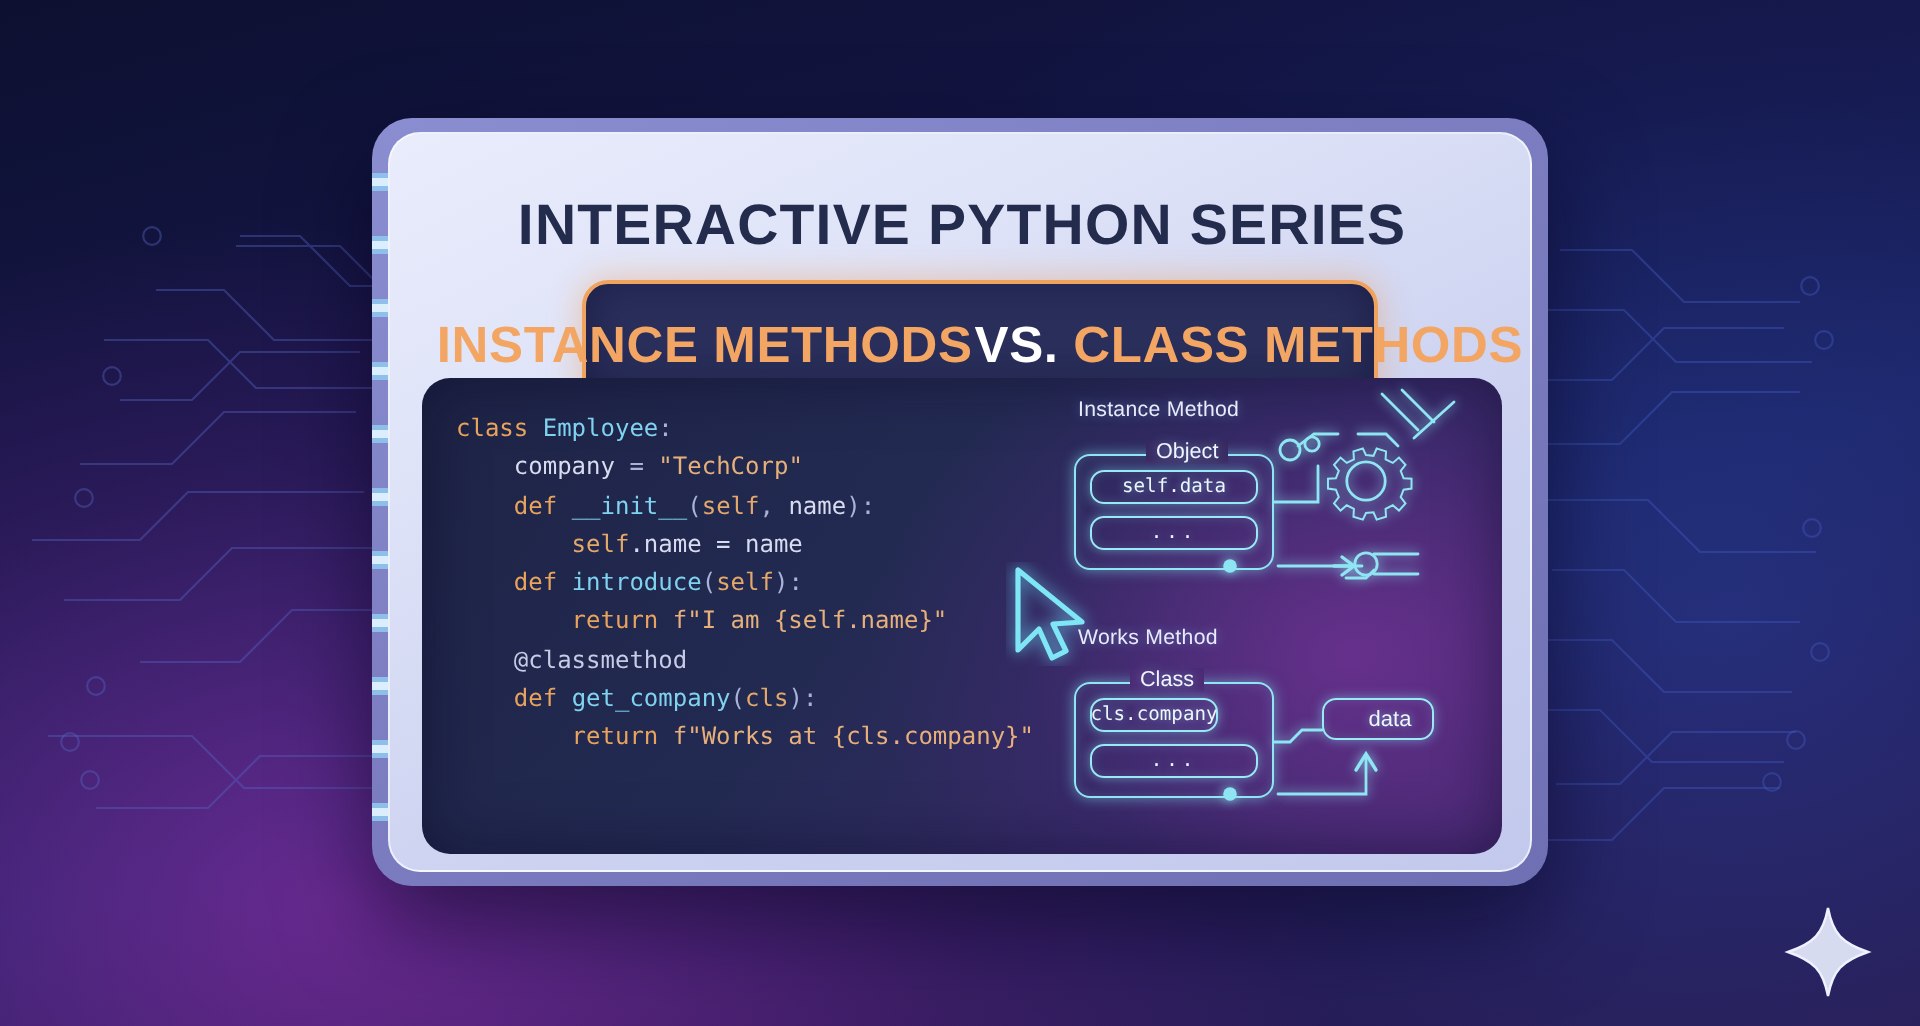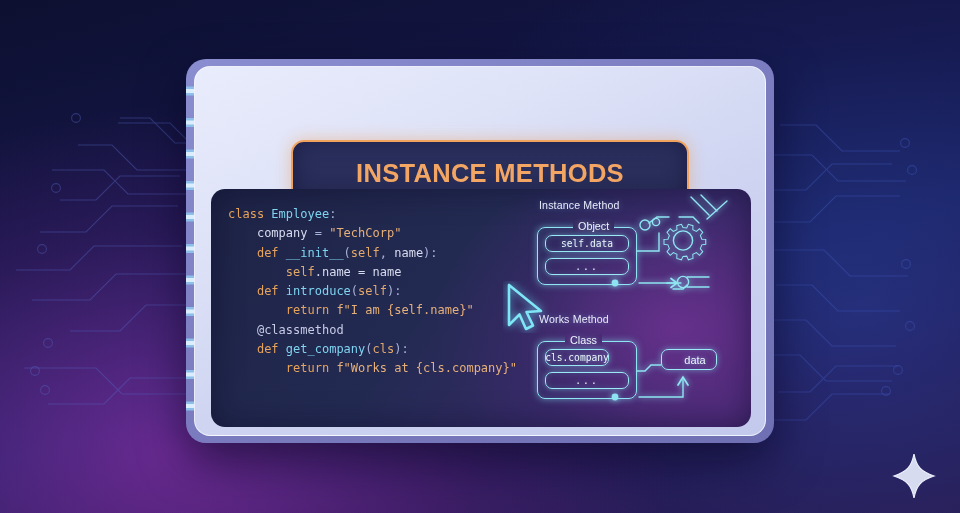--- a/index.html
+++ b/index.html
@@ -240,23 +240,25 @@
         <g>
           <rect x="-24" y="342.5" width="44" height="9" rx="4.5" fill="#8fc4ee" opacity="0.92"></rect>
           <rect x="-24" y="345" width="44" height="4" rx="2" fill="#dff0ff" opacity="0.95"></rect>
           <ellipse cx="25" cy="347" rx="7.6" ry="7.2" fill="#5a63b4"></ellipse>
           <ellipse cx="24" cy="345.4" rx="5.4" ry="4.2" fill="#7d86cc" opacity="0.85"></ellipse>
         </g>
       </svg>
 
     <div id="notebook-page">
 
+      <div id="series-title">INTERACTIVE PYTHON SERIES</div>
 
       <div id="topic-badge">
         <div class="badge-line">INSTANCE METHODS</div>
+        <div class="badge-line"><span class="vs">VS.</span> <span>CLASS METHODS</span></div>
       </div>
 
       <div id="panel">
 
         <div id="code"><div><span class="k">class </span><span class="cn">Employee</span><span class="p">:</span></div><div>    <span class="v">company</span><span class="p"> = </span><span class="s">"TechCorp"</span></div><div>    <span class="k">def </span><span class="cn">__init__</span><span class="p">(</span><span class="sf">self</span><span class="p">, </span><span class="v">name</span><span class="p">):</span></div><div>        <span class="sf">self</span><span class="v">.name = name</span></div><div>    <span class="k">def </span><span class="cn">introduce</span><span class="p">(</span><span class="sf">self</span><span class="p">):</span></div><div>        <span class="k">return </span><span class="s">f"I am {self.name}"</span></div><div>    <span class="dec">@classmethod</span></div><div>    <span class="k">def </span><span class="cn">get_company</span><span class="p">(</span><span class="sf">cls</span><span class="p">):</span></div><div>        <span class="k">return </span><span class="s">f"Works at {cls.company}"</span></div></div>
 
         <svg id="cursor" viewBox="0 0 46 52">
           <path d="M6 4 L6 44 L16.5 33.5 L23 48 L30 44.5 L23.5 31 L38 30 Z" fill="none" stroke="#7fe6f5" stroke-width="2.6" stroke-linejoin="round" style="filter: drop-shadow(0 0 4px rgba(110,220,250,0.9));"></path>
         </svg>
 

